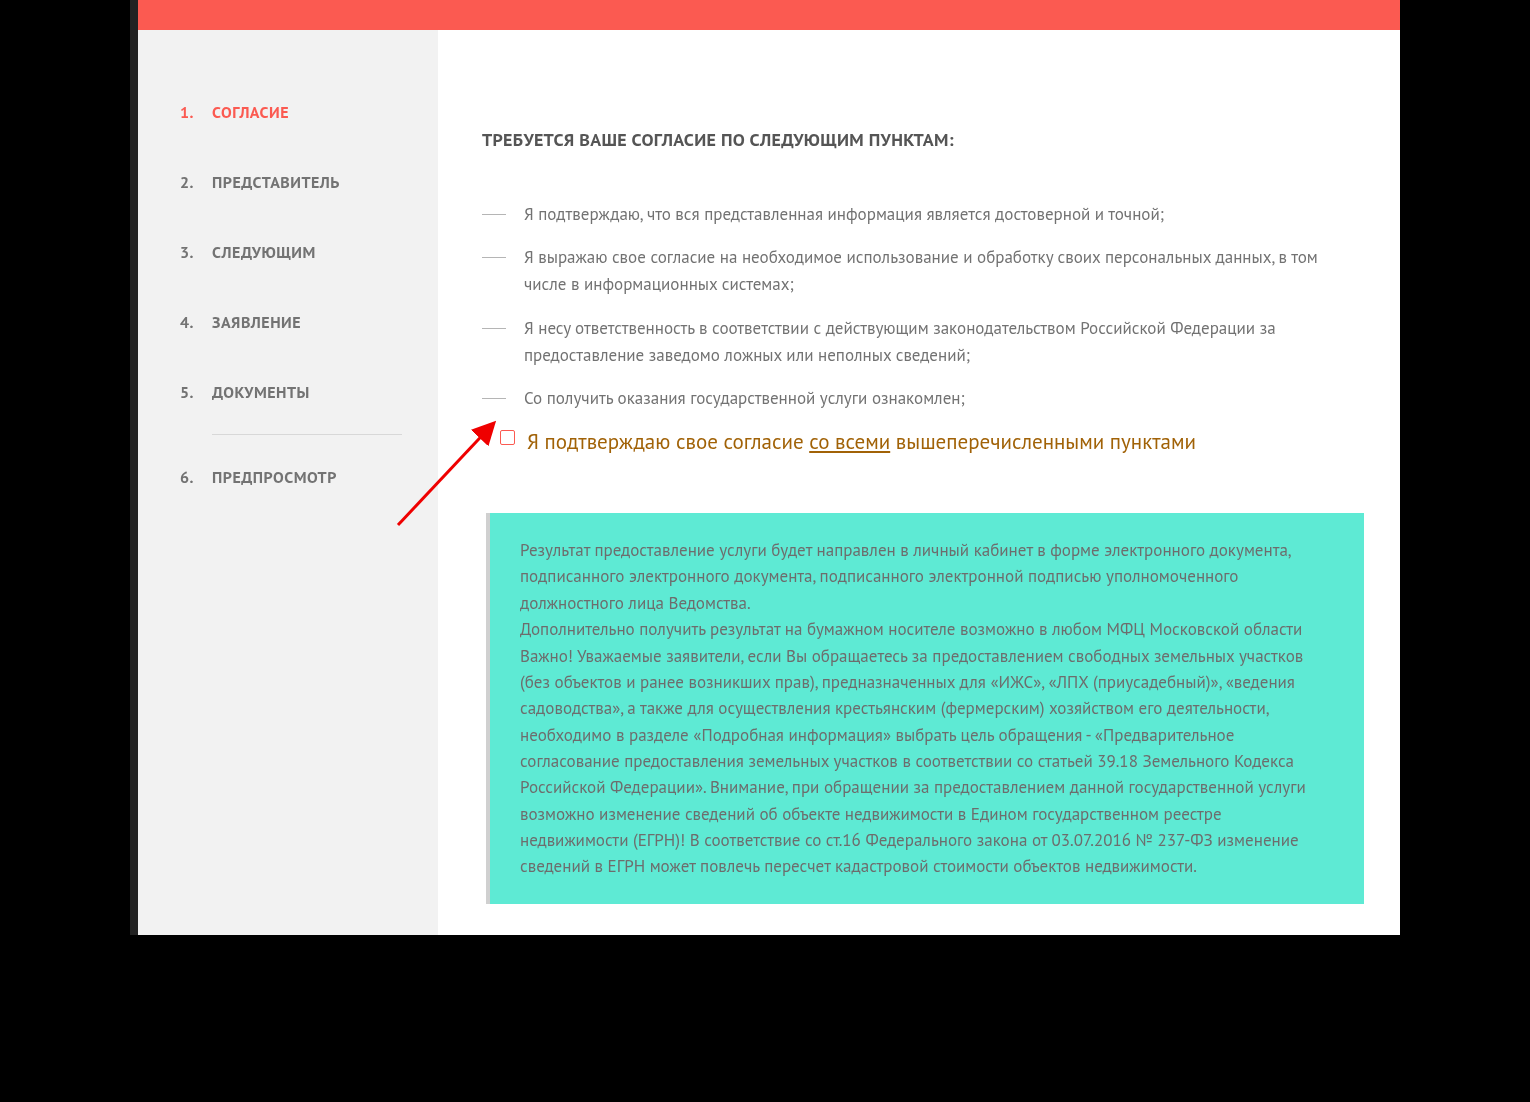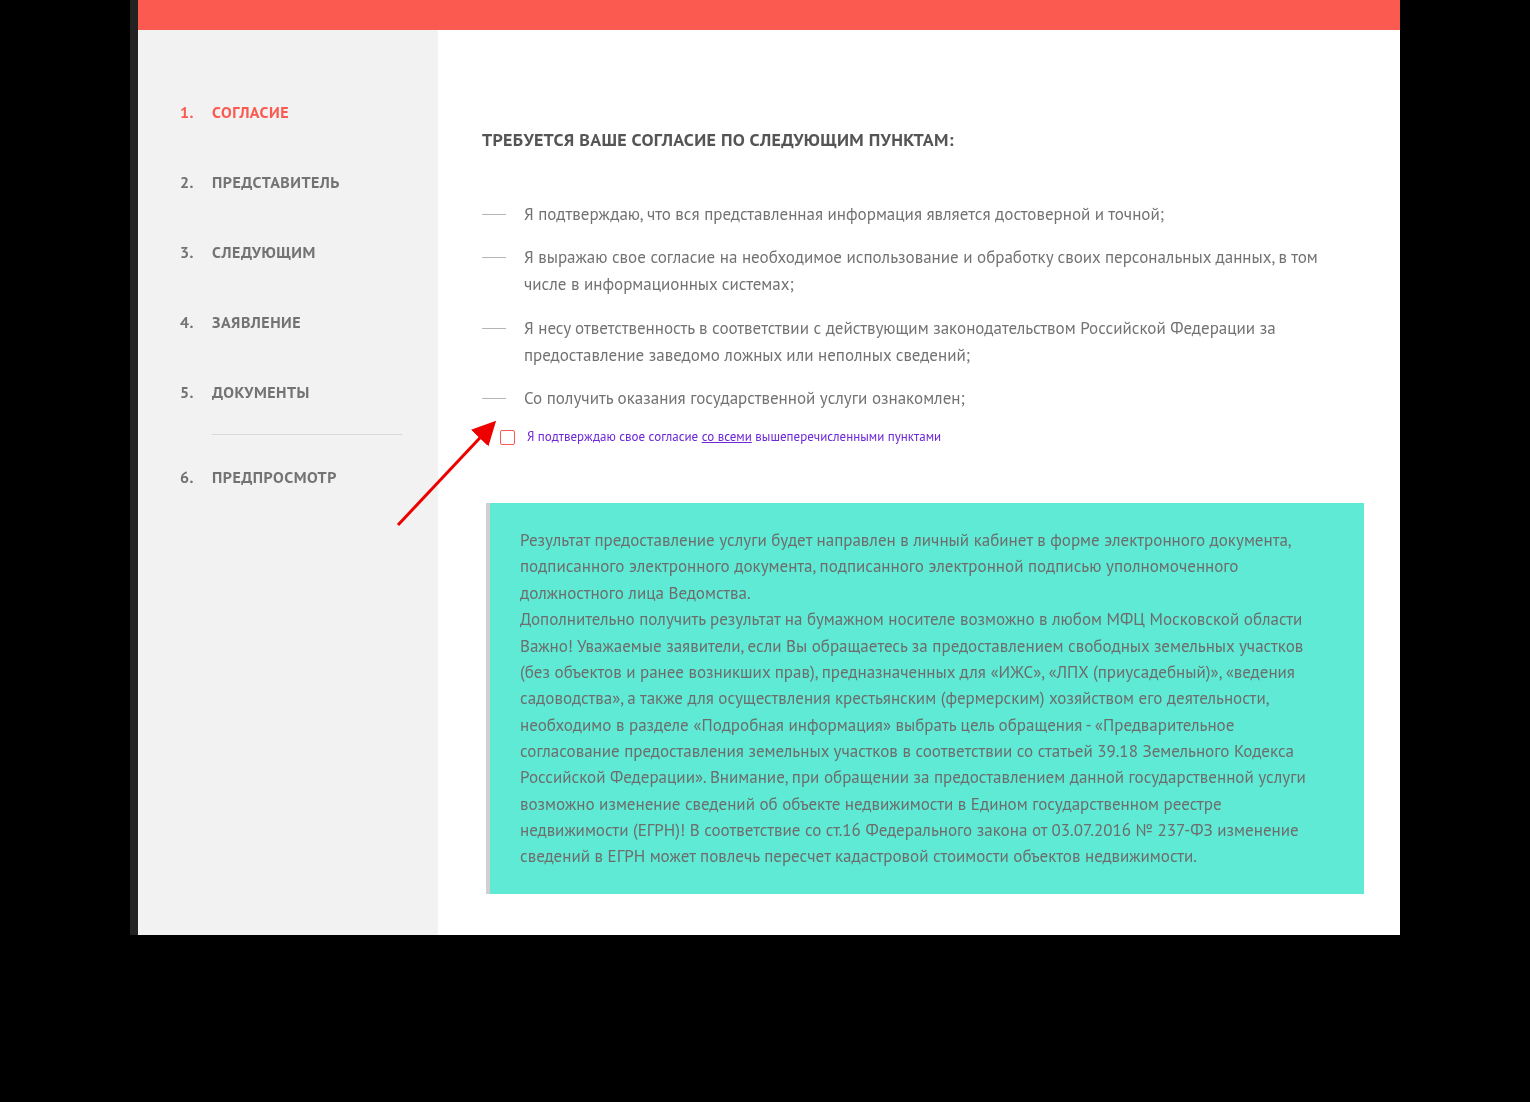--- a/index.html
+++ b/index.html
@@ -99,22 +99,22 @@
   .checkbox {
     width: 15px;
     height: 15px;
     border: 1.5px solid #fb5a51;
     border-radius: 2px;
     background: #fff;
     flex-shrink: 0;
     margin-top: 2px;
   }
   .consent-text {
-    font-size: 13px;
-    color: #6d28d9;
+    font-size: 21px;
+    color: #a16207;
   }
   .consent-text .underline { text-decoration: underline; }
   .info-block {
     margin-left: 4px;
     border-left: 4px solid #d0d0d0;
     background: #5eead4;
     padding: 24px 30px;
     font-size: 17px;
     color: #6d6d6d;
     line-height: 1.55;

